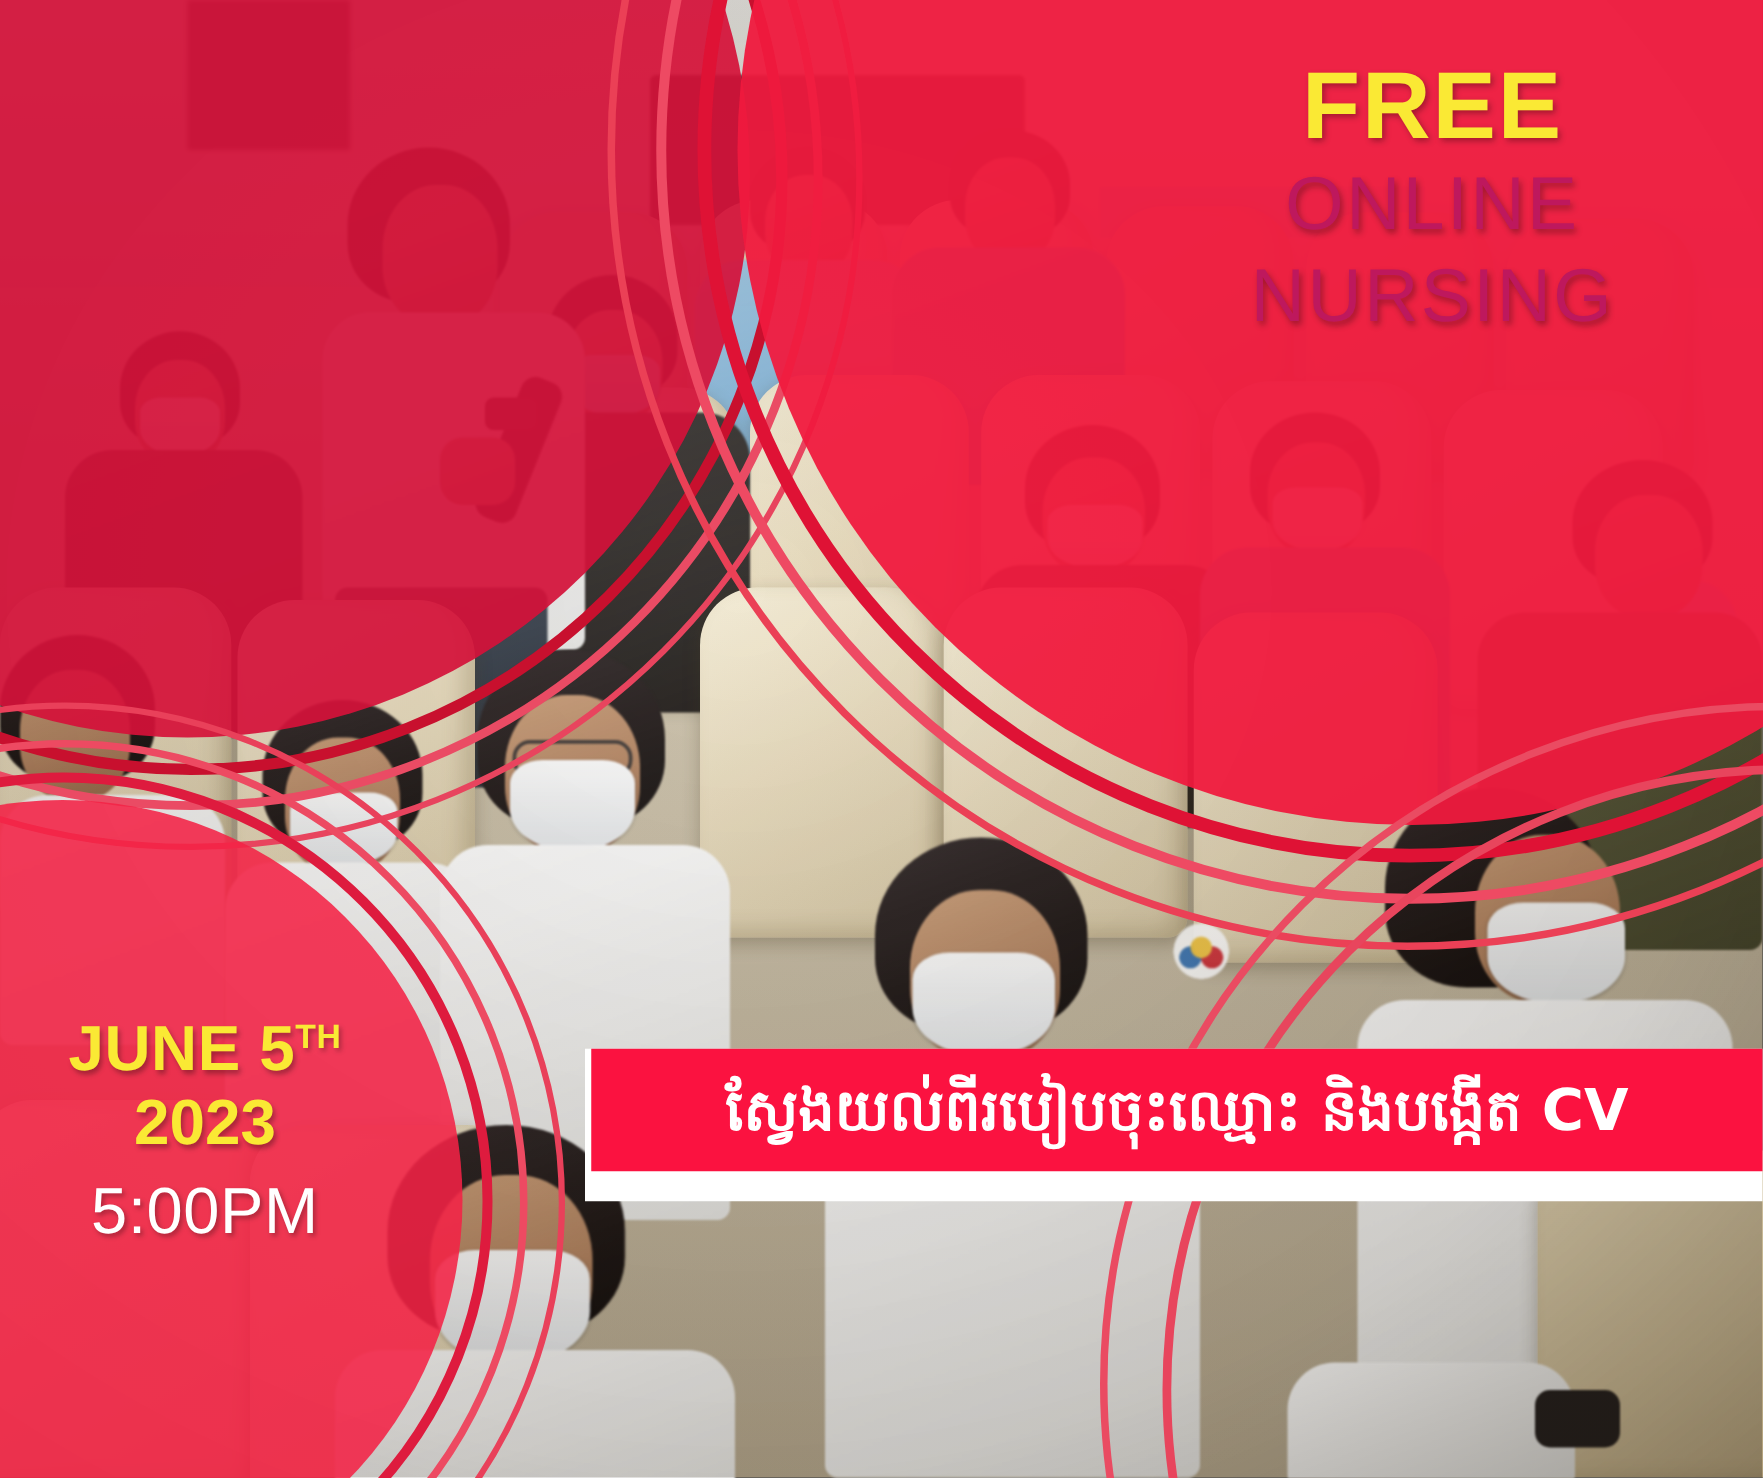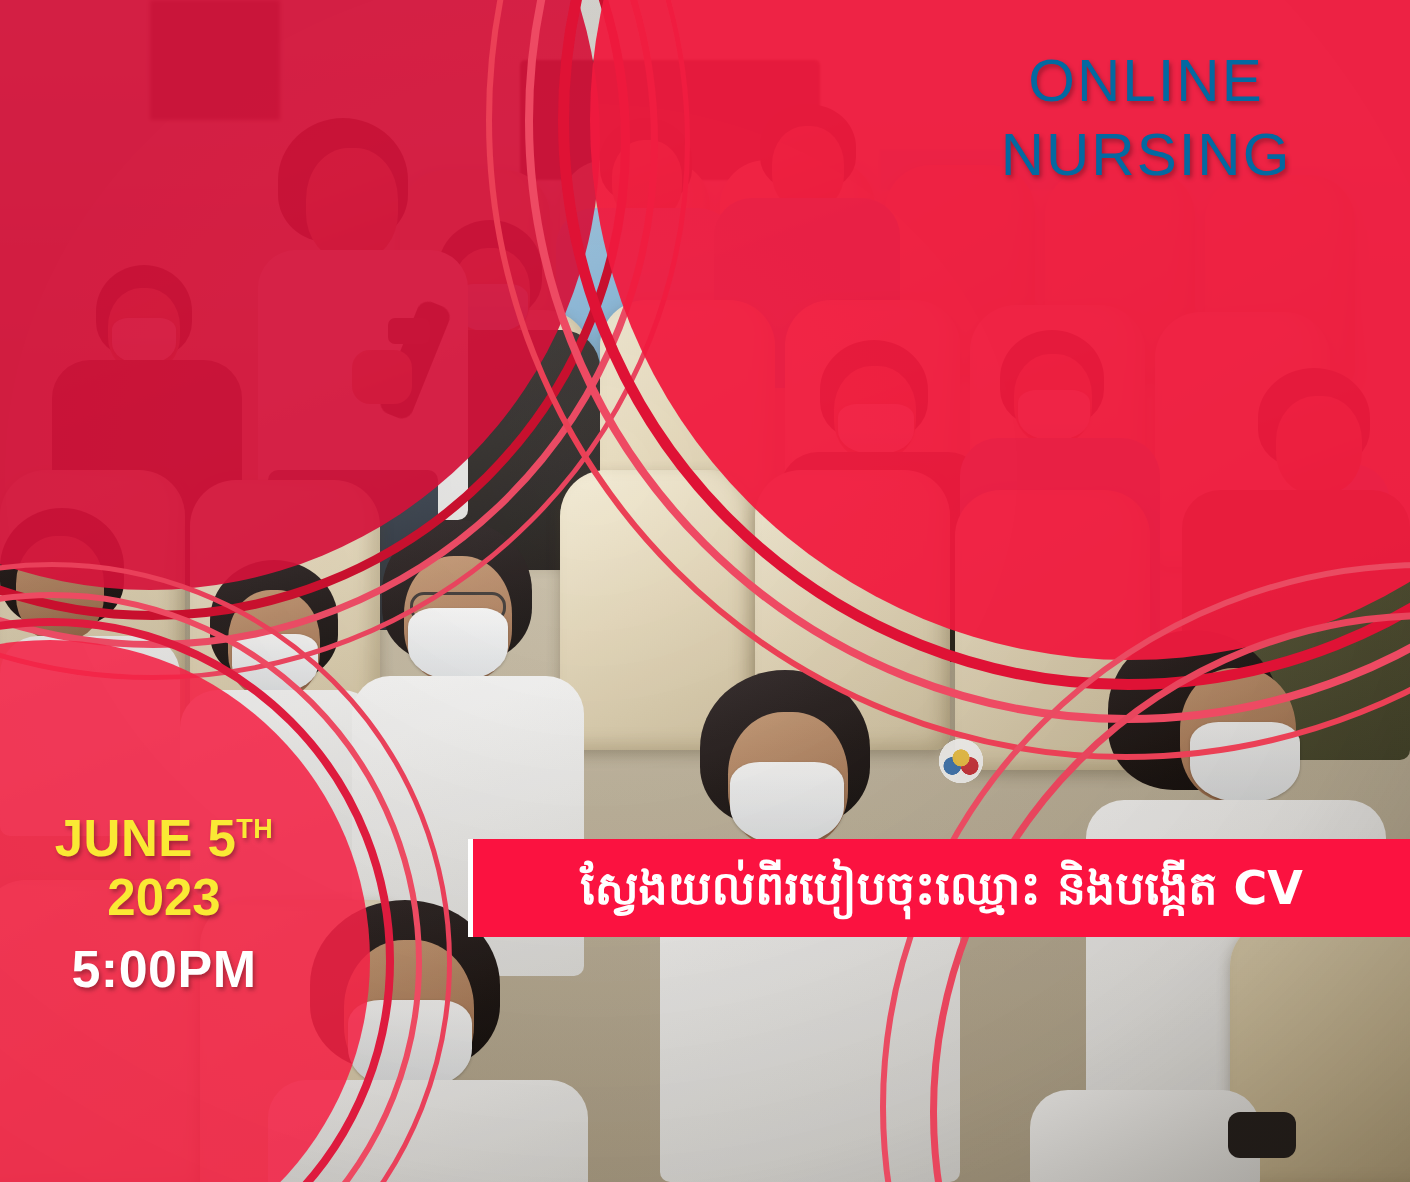--- a/index.html
+++ b/index.html
@@ -158,46 +158,46 @@
   .seminar{
     position:absolute; right:64px; top:44px;
     width:400px; text-align:center;
     text-shadow:2px 3px 5px rgba(0,0,0,.32);
   }
   .seminar .free{
     font-size:76px; font-weight:800; color:#FAE934;
     letter-spacing:1.5px; line-height:82px;
   }
   .seminar .online,.seminar .sem{
-    font-size:60px; font-weight:400; color:#0369a1;
+    font-size:60px; font-weight:400; color:#be185d;
     letter-spacing:2px; line-height:74px;
   }
 
   
   .datebox{ position:absolute; left:28px; top:800px; width:272px; text-align:center; }
   .datebox .dline1{
     font-size:51px; font-weight:800; color:#FAE934;
     letter-spacing:.5px; line-height:58px;
     text-shadow:2px 3px 4px rgba(0,0,0,.30);
   }
   .datebox .dline1 sup{ font-size:27px; vertical-align:super; font-weight:800;margin-top:18px; }
   .datebox .dline2{
     font-size:51px; font-weight:800; color:#FAE934;
     line-height:60px; text-shadow:2px 3px 4px rgba(0,0,0,.30);
   }
   .datebox .dtime{
     margin-top:12px;
-    font-size:52px; font-weight:700; color:#ffffff;
+    font-size:52px; font-weight:400; color:#ffffff;
     letter-spacing:.5px; line-height:58px;
     text-shadow:2px 3px 4px rgba(0,0,0,.30);
   }
 
   
   .banner-red-wrap{
-    position:absolute; left:468px; top:839px; right:0; height:98px;
+    position:absolute; left:468px; top:839px; right:0; height:122px;
     background:#ffffff;
   }
   .banner-red{
     position:absolute; left:5px; top:0; right:0; height:98px;
     background:#FB1240;
     display:flex; align-items:center; justify-content:center;
   }
   .banner-red span{
     color:#ffffff; font-size:46px; font-weight:600;
     line-height:98px; white-space:nowrap;
@@ -380,20 +380,21 @@
   <div class="ring bl-ring3"></div>
   <div class="ring bl-ring2"></div>
   <div class="ring bl-ring1"></div>
   <div class="bl-blob"></div>
 
   <div class="ring br-ring1"></div>
   <div class="ring br-ring2"></div>
 
 
   <div class="seminar">
+    <div class="free">FREE</div>
     <div class="online">ONLINE</div>
     <div class="sem">NURSING</div>
   </div>
 
   <div class="datebox">
     <div class="dline1"><span>JUNE 5</span><sup>TH</sup></div>
     <div class="dline2">2023</div>
     <div class="dtime">5:00PM</div>
   </div>
 

